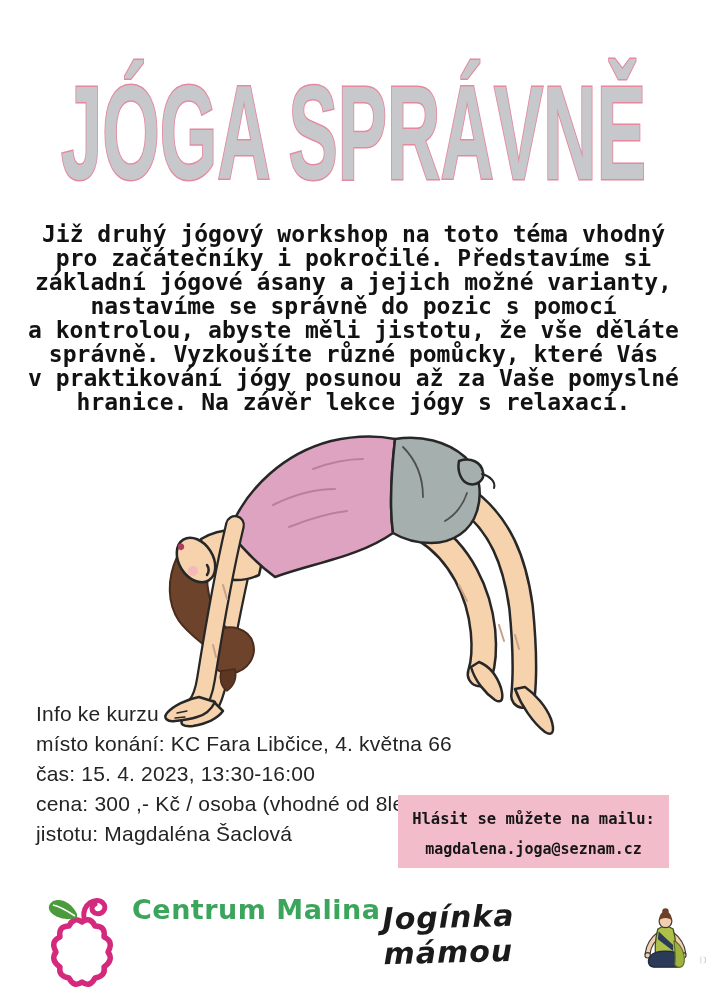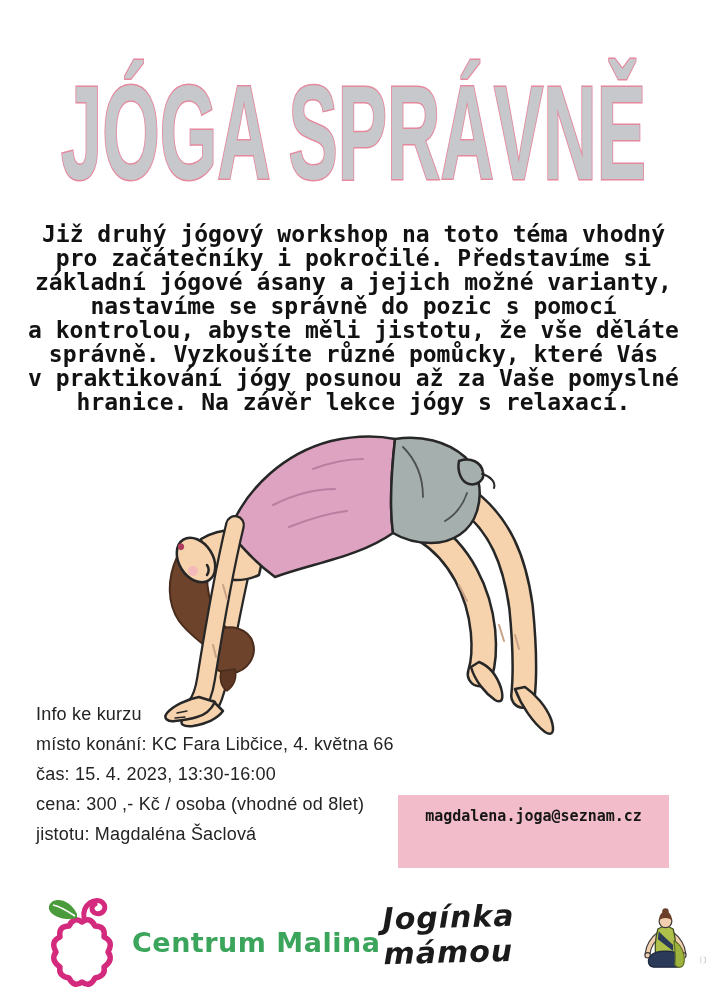--- a/index.html
+++ b/index.html
@@ -11,33 +11,33 @@
 
   
   .intro{position:absolute;top:222px;left:0;width:707px;text-align:center;
          font-family:"DejaVu Sans Mono",monospace;font-weight:bold;
          font-size:23px;line-height:24px;color:#121212;white-space:pre-line;}
 
   
   .pose-svg{position:absolute;left:163px;top:435px;}
 
   
-  .info{position:absolute;left:36px;top:699px;font-size:18px;line-height:30px;
+  .info{position:absolute;left:36px;top:699px;font-size:21px;line-height:30px;
         color:#242424;letter-spacing:0.2px;}
   .info div{height:30px;}
 
   
   .contact{position:absolute;left:398px;top:795px;width:271px;height:73px;
            background:#f2bcca;text-align:center;
            font-family:"DejaVu Sans Mono",monospace;font-weight:bold;color:#161616;}
   .contact .l1{padding-top:15px;font-size:15.5px;}
   .contact .l2{padding-top:12px;font-size:15px;}
 
   
-  .cm-logo{position:absolute;left:46px;top:894px;display:flex;align-items:center;gap:10px;}
+  .cm-logo{position:absolute;left:46px;top:894px;display:flex;align-items:flex-start;gap:10px;}
   .cm-label{color:#3ca55c;font-family:"DejaVu Sans",sans-serif;font-weight:bold;
             font-size:27px;letter-spacing:0.5px;}
   .jg-logo{position:absolute;left:383px;top:898px;display:flex;align-items:flex-end;gap:8px;}
   .jg-label{font-family:"DejaVu Sans",sans-serif;font-style:italic;font-weight:bold;
             font-size:30px;color:#1b1b1b;letter-spacing:1px;transform:rotate(-1.5deg);
             padding-bottom:8px;}
   .watermark{opacity:.45;padding-bottom:10px;}
 </style>
 </head>
 <body>
@@ -102,20 +102,21 @@
 
   <div class="info">
     <div>Info ke kurzu</div>
     <div>místo konání: KC Fara Libčice, 4. května 66</div>
     <div>čas: 15. 4. 2023, 13:30-16:00</div>
     <div>cena: 300 ,- Kč / osoba (vhodné od 8let)</div>
     <div>jistotu: Magdaléna Šaclová</div>
   </div>
 
   <div class="contact">
+    <div class="l1">Hlásit se můžete na mailu:</div>
     <div class="l2">magdalena.joga@seznam.cz</div>
   </div>
 
   <div class="cm-logo">
     <svg width="76" height="96" viewBox="0 0 76 96">
       <path d="M36,28 Q44,22 49,32 Q60,32 58,43 Q68,47 62,58 Q68,66 58,73 Q60,82 49,84 Q44,94 36,88 Q28,94 23,84 Q12,82 14,73 Q4,66 10,58 Q4,47 14,43 Q12,32 23,32 Q28,22 36,28 Z" fill="#ffffff" stroke="#d42a7d" stroke-width="5.5" stroke-linejoin="round"></path>
       <path d="M38,24 C36,10 50,2 57,9 C62,14 56,22 49,19 C45,17 45,12 49,10" fill="none" stroke="#d42a7d" stroke-width="5" stroke-linecap="round"></path>
       <path d="M31,20 C24,4 6,2 3,12 C1,20 16,28 31,24 Z" fill="#4a9b3c" stroke="none"></path>
       <path d="M29,22 C20,16 12,12 7,11" stroke="#ffffff" stroke-width="1.6" fill="none"></path>
     </svg>

